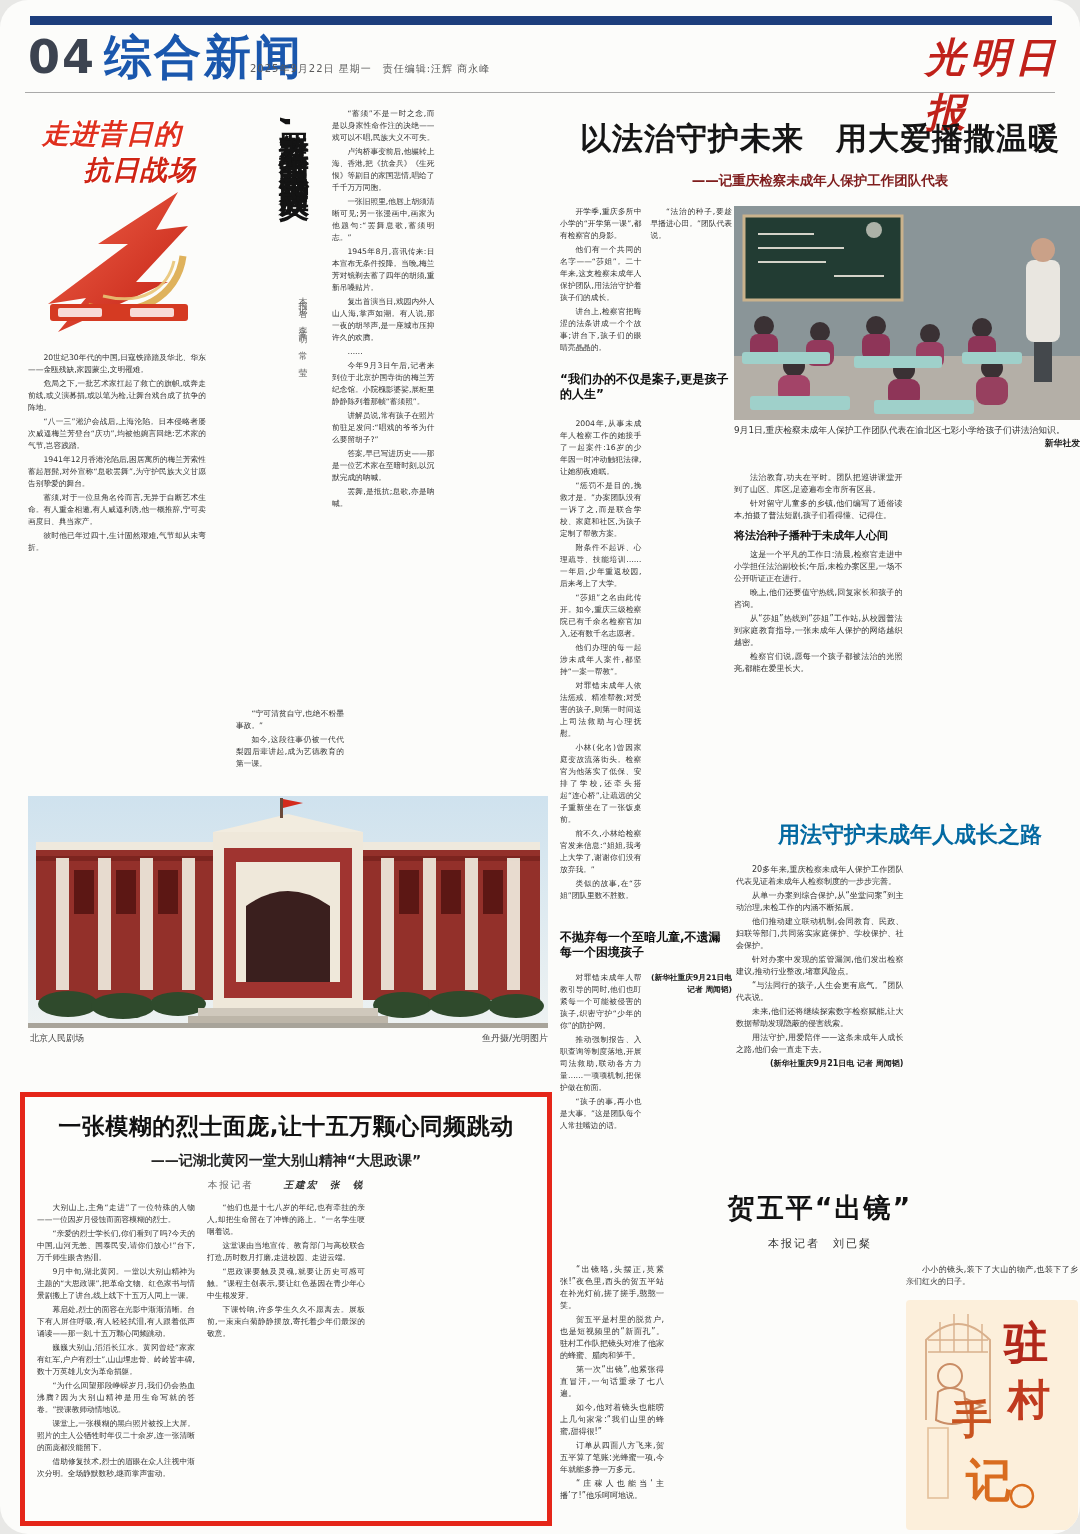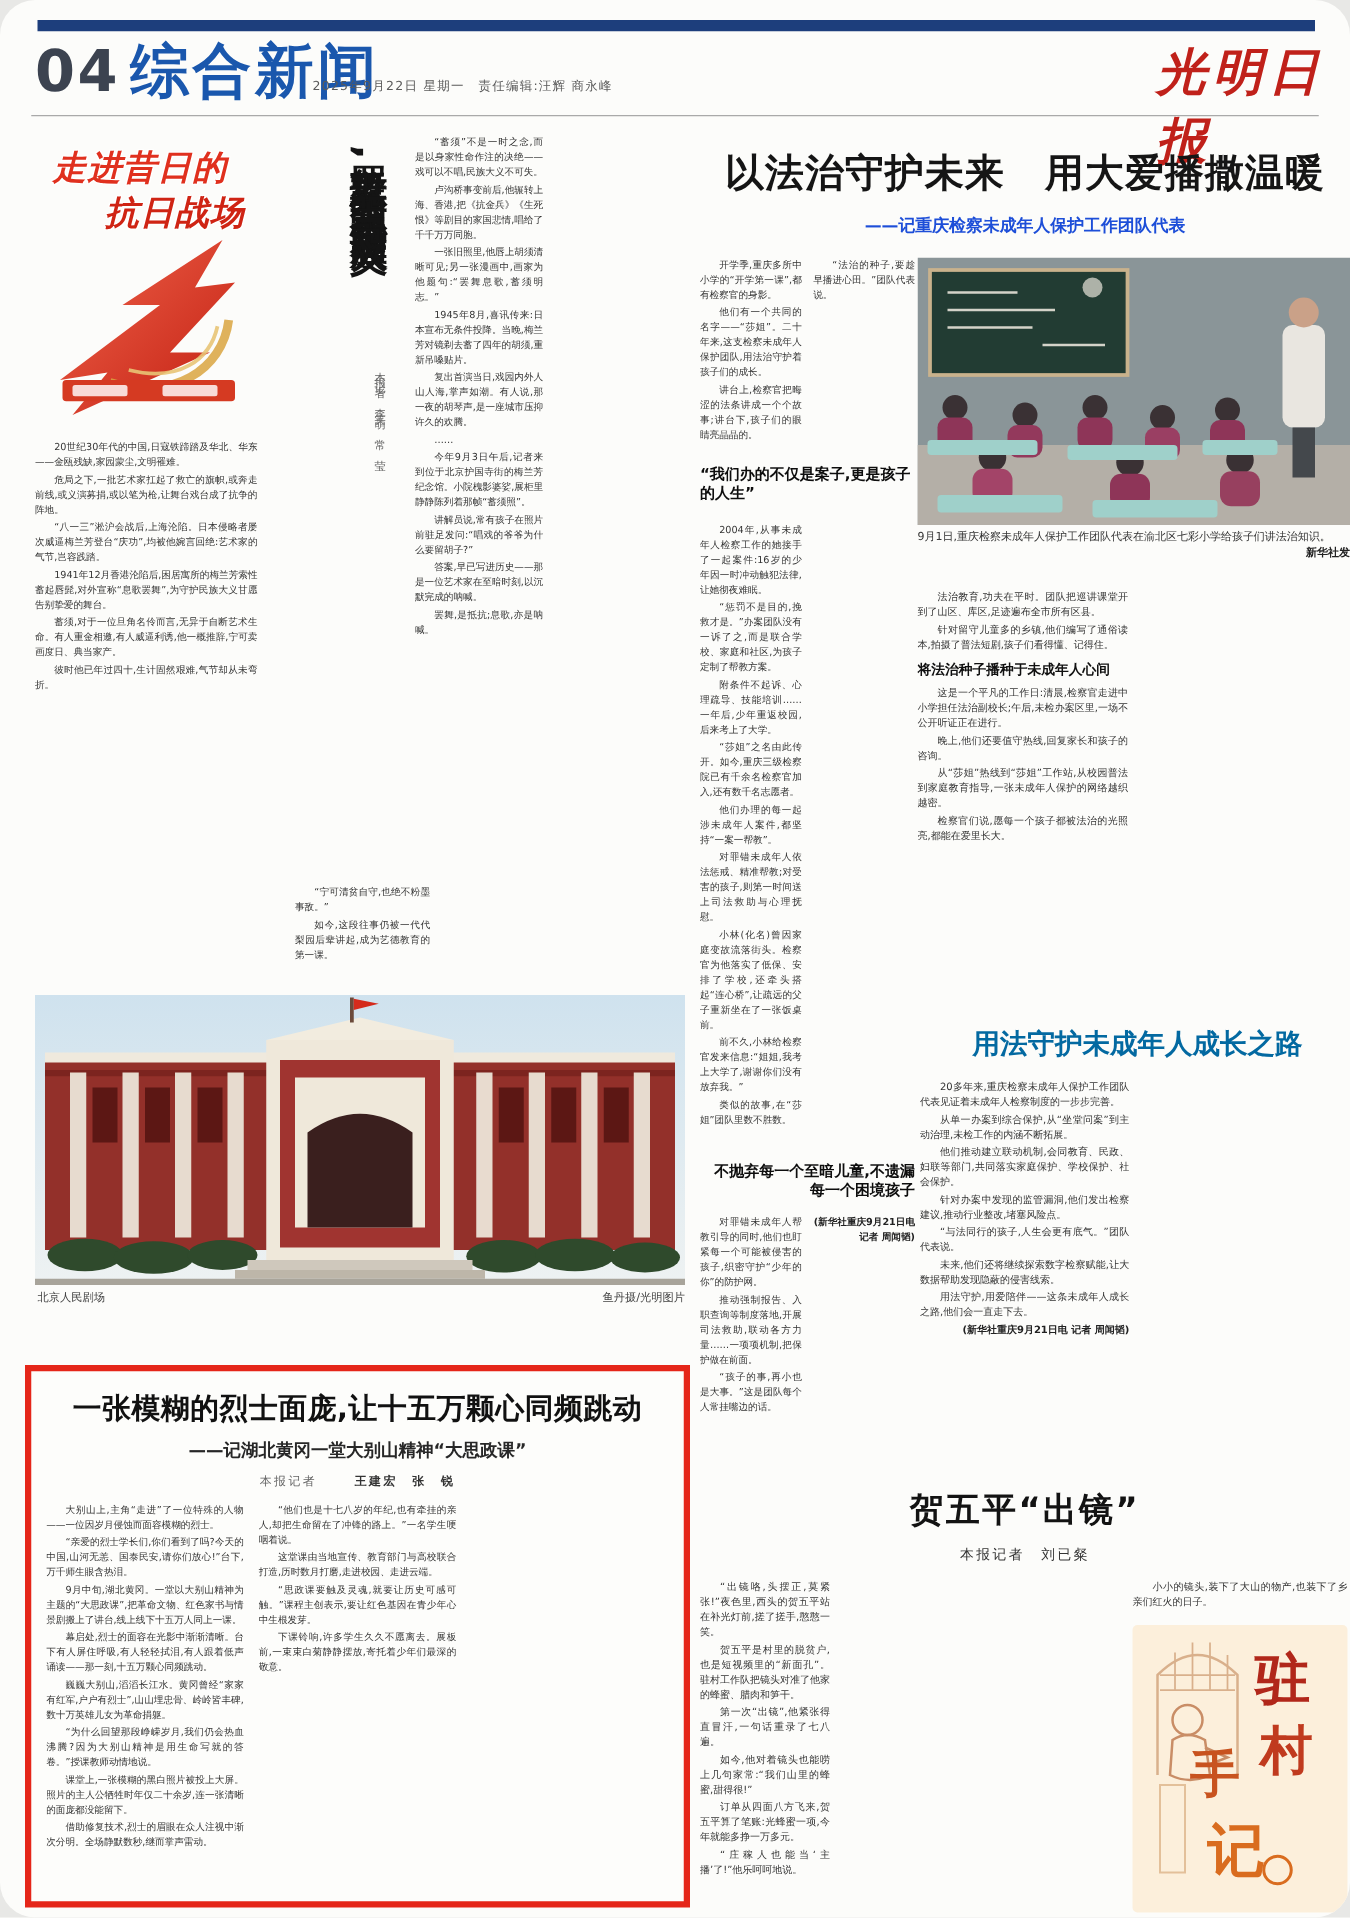--- a/index.html
+++ b/index.html
@@ -36,21 +36,21 @@
   
   .ph-caption{font-size:9px;color:#444;}
   
   .redbox{left:20px;top:1092px;width:522px;height:424px;border:5px solid #e52619;background:#fdfdfb;padding:0;}
   .box-headline{margin:14px 10px 0 10px;text-align:center;font-size:23px;font-weight:900;color:#111;letter-spacing:.5px;}
   .box-subtitle{margin:10px 0 0 0;text-align:center;font-size:14px;font-weight:700;color:#272727;}
   .box-byline{margin:9px 0 0 0;text-align:center;font-size:9.5px;color:#333;letter-spacing:2px;}
   .box-body{margin:10px 12px 0 12px;height:300px;}
   
   .law-headline{left:560px;top:118px;width:520px;text-align:center;font-size:31px;font-weight:900;color:#151515;letter-spacing:1px;}
-  .law-subtitle{left:560px;top:172px;width:520px;text-align:center;font-size:13.5px;font-weight:700;color:#1d4ed8;}
+  .law-subtitle{left:560px;top:172px;width:520px;text-align:center;font-size:13.5px;font-weight:700;color:#7f1d1d;}
   .blk-subhead{font-weight:900;font-size:12px;line-height:15px;color:#0d0d0d;}
   .growth-headline{left:740px;top:820px;width:340px;text-align:center;font-size:22px;font-weight:900;color:#0369a1;}
   .hw-headline{left:560px;top:1190px;width:520px;text-align:center;font-size:27px;font-weight:900;color:#131313;letter-spacing:2px;}
   .hw-byline{left:560px;top:1236px;width:520px;text-align:center;font-size:11px;color:#333;letter-spacing:2px;}
   
   .zhucun{left:906px;top:1300px;width:172px;height:230px;background:#fcefdb;border-radius:4px;overflow:hidden;}
   .zc-char{position:absolute;font-family:"DejaVu Serif","Liberation Serif",serif;font-weight:900;}
   .caption-credit{font-weight:700;color:#222;float:right;}
 </style>
 </head>
@@ -164,21 +164,21 @@
     <rect x="0" y="227" width="520" height="5" fill="#a8a49a"></rect>
   </svg>
   <div class="abs ph-caption" style="left:30px;top:1032px;">北京人民剧场</div>
   <div class="abs ph-caption" style="left:430px;top:1032px;width:118px;text-align:right;">鱼丹摄/光明图片</div>
 
   <div class="abs redbox">
     <div class="box-headline">一张模糊的烈士面庞,让十五万颗心同频跳动</div>
     <div class="box-subtitle">——记湖北黄冈一堂大别山精神“大思政课”</div>
     <div class="box-byline">
       <span style="color:#666;">本报记者</span>
-      <span style="font-weight:700;margin-left:25px;">王建宏　张　锐</span>
+      <span style="font-weight:700;margin-left:25px;font-style:italic;">王建宏　张　锐</span>
     </div>
     <div class="box-body body-txt cols3">
         <p>大别山上,主角“走进”了一位特殊的人物——一位因岁月侵蚀而面容模糊的烈士。</p>
         <p>“亲爱的烈士学长们,你们看到了吗?今天的中国,山河无恙、国泰民安,请你们放心!”台下,万千师生眼含热泪。</p>
         <p>9月中旬,湖北黄冈。一堂以大别山精神为主题的“大思政课”,把革命文物、红色家书与情景剧搬上了讲台,线上线下十五万人同上一课。</p>
         <p>幕启处,烈士的面容在光影中渐渐清晰。台下有人屏住呼吸,有人轻轻拭泪,有人跟着低声诵读——那一刻,十五万颗心同频跳动。</p>
         <p>巍巍大别山,滔滔长江水。黄冈曾经“家家有红军,户户有烈士”,山山埋忠骨、岭岭皆丰碑,数十万英雄儿女为革命捐躯。</p>
         <p>“为什么回望那段峥嵘岁月,我们仍会热血沸腾?因为大别山精神是用生命写就的答卷。”授课教师动情地说。</p>
         <p>课堂上,一张模糊的黑白照片被投上大屏。照片的主人公牺牲时年仅二十余岁,连一张清晰的面庞都没能留下。</p>
         <p>借助修复技术,烈士的眉眼在众人注视中渐次分明。全场静默数秒,继而掌声雷动。</p>
@@ -203,21 +203,21 @@
       <p>2004年,从事未成年人检察工作的她接手了一起案件:16岁的少年因一时冲动触犯法律,让她彻夜难眠。</p>
       <p>“惩罚不是目的,挽救才是。”办案团队没有一诉了之,而是联合学校、家庭和社区,为孩子定制了帮教方案。</p>
       <p>附条件不起诉、心理疏导、技能培训……一年后,少年重返校园,后来考上了大学。</p>
       <p>“莎姐”之名由此传开。如今,重庆三级检察院已有千余名检察官加入,还有数千名志愿者。</p>
       <p>他们办理的每一起涉未成年人案件,都坚持“一案一帮教”。</p>
       <p>对罪错未成年人依法惩戒、精准帮教;对受害的孩子,则第一时间送上司法救助与心理抚慰。</p>
       <p>小林(化名)曾因家庭变故流落街头。检察官为他落实了低保、安排了学校,还牵头搭起“连心桥”,让疏远的父子重新坐在了一张饭桌前。</p>
       <p>前不久,小林给检察官发来信息:“姐姐,我考上大学了,谢谢你们没有放弃我。”</p>
       <p>类似的故事,在“莎姐”团队里数不胜数。</p>
     </div>
-  <div class="abs blk-subhead" style="left:560px;top:930px;width:172px;text-align:right;">不抛弃每一个至暗儿童,不遗漏每一个困境孩子</div>
+  <div class="abs blk-subhead" style="left:560px;top:930px;width:172px;">不抛弃每一个至暗儿童,不遗漏每一个困境孩子</div>
   <div class="abs body-txt cols2" style="left:560px;top:972px;width:172px;height:184px;">
       <p>对罪错未成年人帮教引导的同时,他们也盯紧每一个可能被侵害的孩子,织密守护“少年的你”的防护网。</p>
       <p>推动强制报告、入职查询等制度落地,开展司法救助,联动各方力量……一项项机制,把保护做在前面。</p>
       <p>“孩子的事,再小也是大事。”这是团队每个人常挂嘴边的话。</p>
       <p class="col-attr">(新华社重庆9月21日电  记者 周闻韬)</p>
     </div>
 
   <svg class="abs" style="left:734px;top:206px;" width="346" height="214">
     <rect width="346" height="214" fill="#8a9598"></rect>
     <rect x="0" y="150" width="346" height="64" fill="#b4afa7"></rect>

